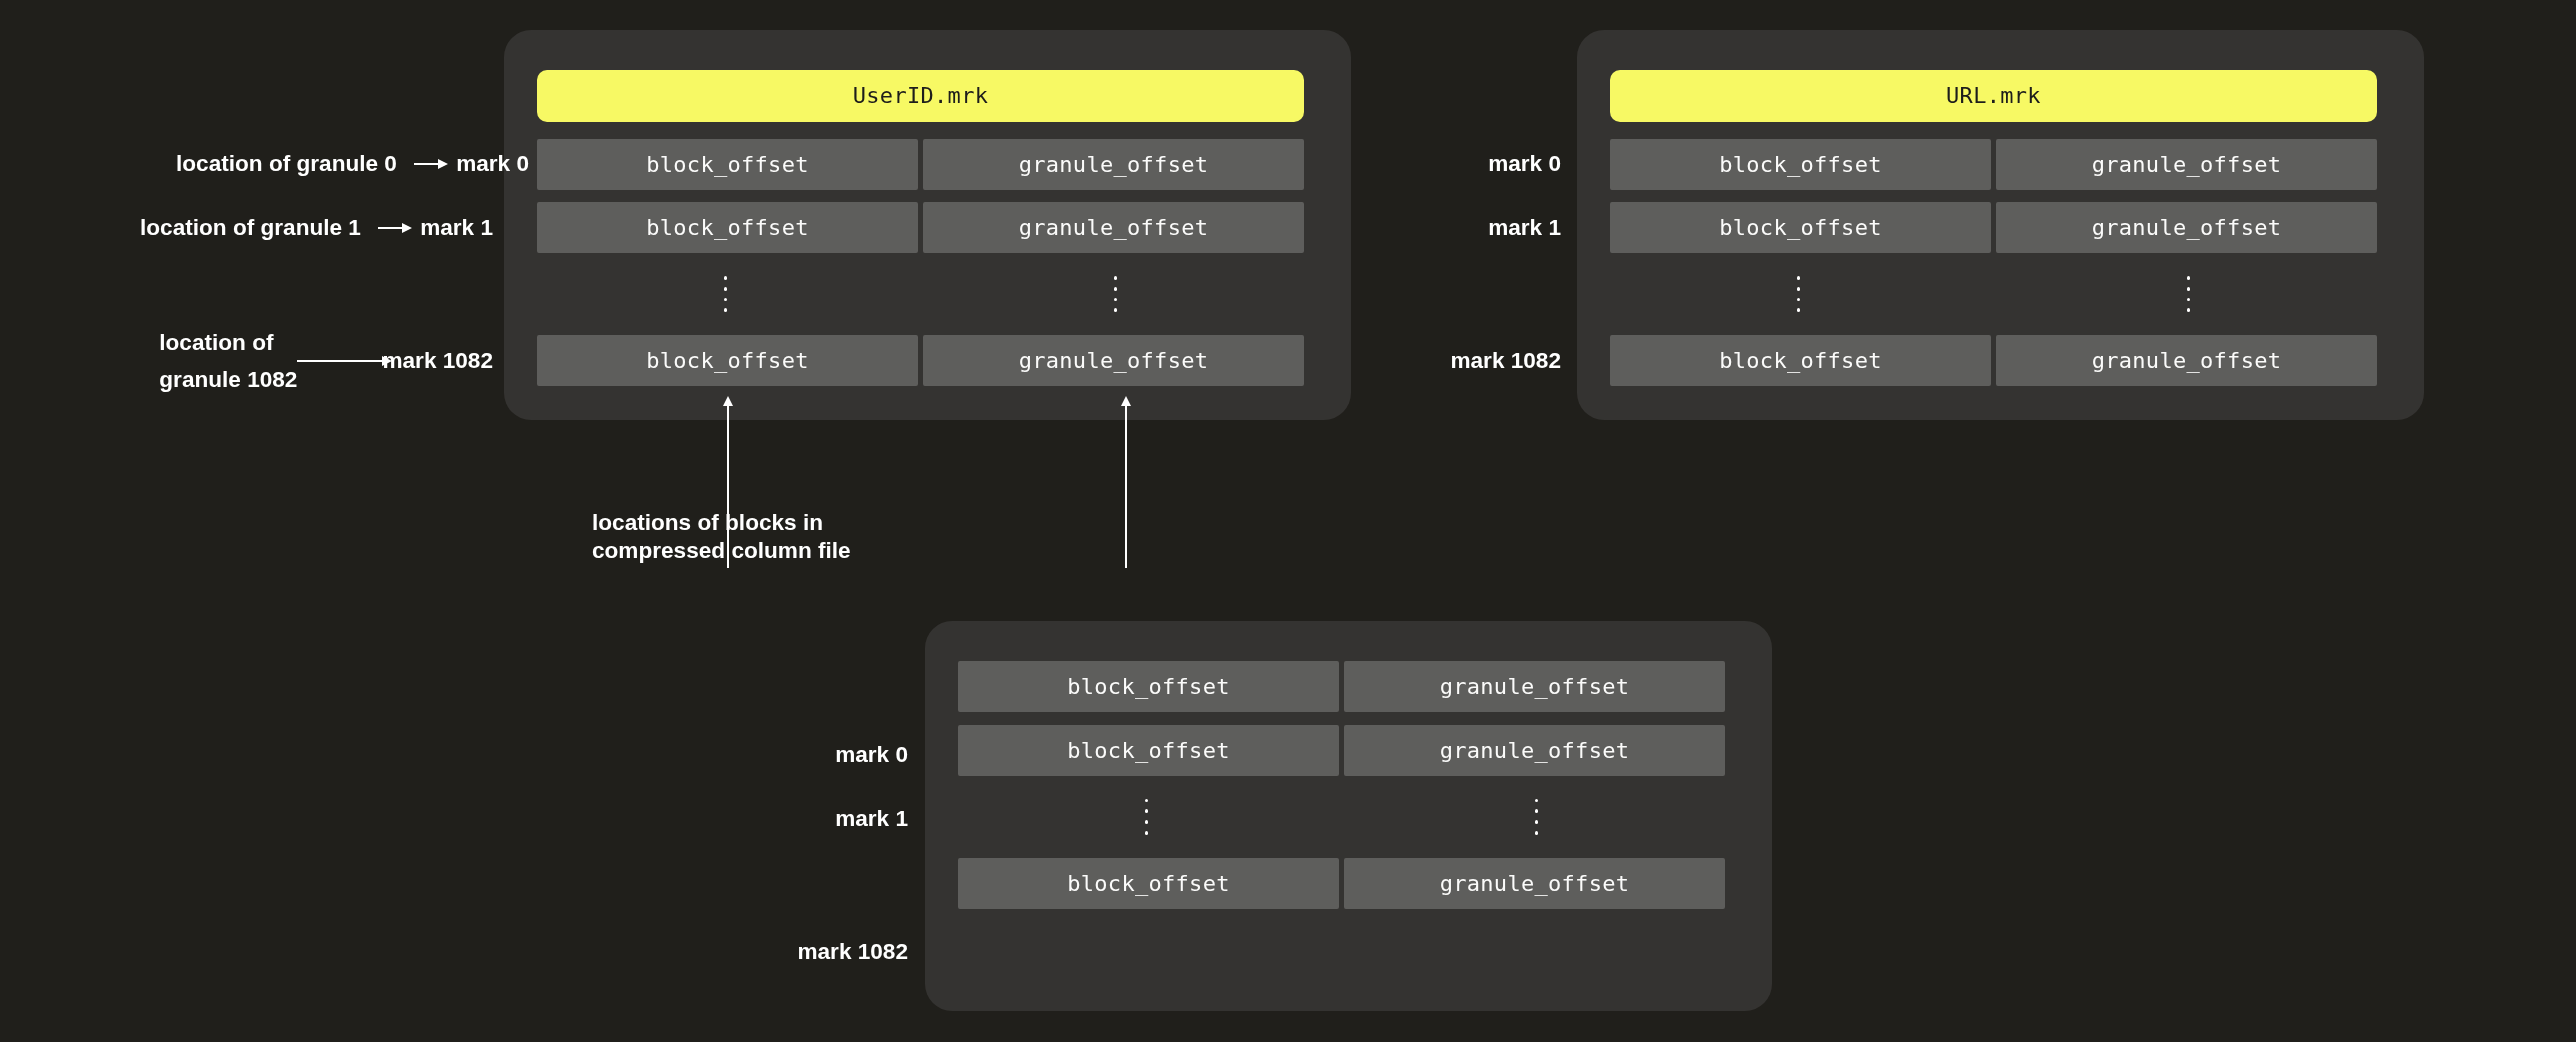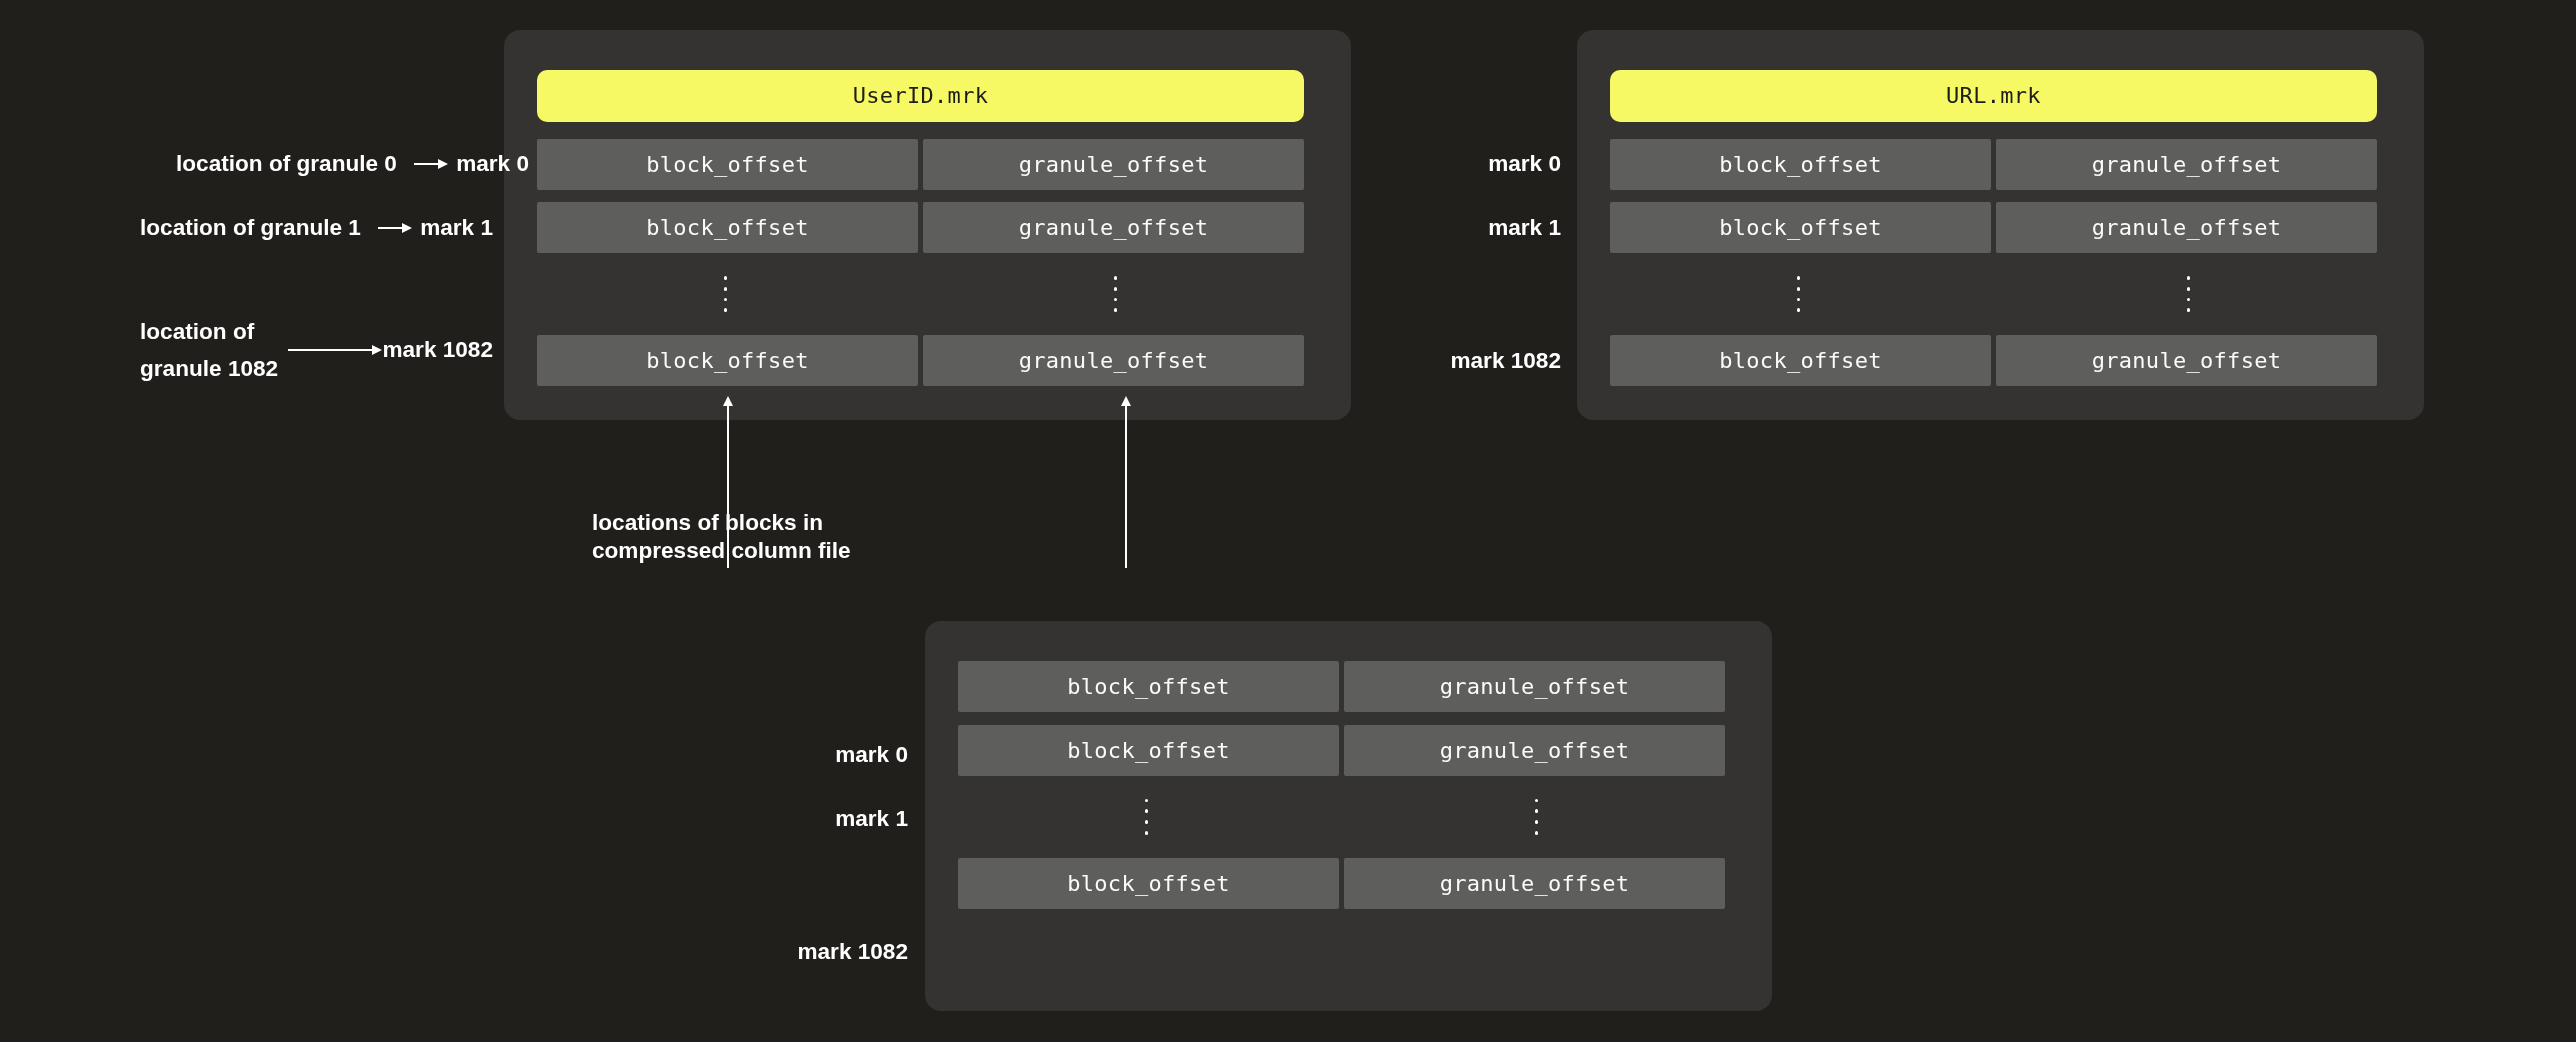--- a/index.html
+++ b/index.html
@@ -15,21 +15,21 @@
     overflow: hidden;
     font-family: "Liberation Sans", sans-serif;
   }
 
   
   .panel {
     position: absolute;
     width: 847px;
     height: 390px;
     background: #343331;
-    border-radius: 16px;
+    border-radius: 27px;
     box-sizing: border-box;
     padding: 40px 47px 33px 33px;
     display: flex;
     flex-direction: column;
   }
   .panel-header {
     height: 52px;
     flex: 0 0 52px;
     background: #f7f964;
     border-radius: 10px;
@@ -246,21 +246,21 @@
     <div class="arrow-right" style="width:25px;"></div>
     <span class="ann-text">mark 0</span>
   </div>
 
   <div class="ann-row" style="left:140px; top:214px; width:353px; height:28px;">
     <span class="ann-text">location of granule 1</span>
     <div class="arrow-right" style="width:25px;"></div>
     <span class="ann-text">mark 1</span>
   </div>
 
-  <div class="ann-row" style="left:140px; top:322px; width:353px; height:56px;">
+  <div class="ann-row" style="left:140px; top:333px; width:353px; height:56px;justify-content:flex-end;">
     <span class="ann-text" style="text-align:left;">
       <span style="display:block;">location of</span>
       <span style="display:block;margin-top:9px;">granule 1082</span>
     </span>
     <div class="arrow-right" style="width:85px;"></div>
     <span class="ann-text">mark 1082</span>
   </div>
 
   <div class="mark-label" style="right:1015px; top:150px;">mark 0</div>
   <div class="mark-label" style="right:1015px; top:214px;">mark 1</div>

